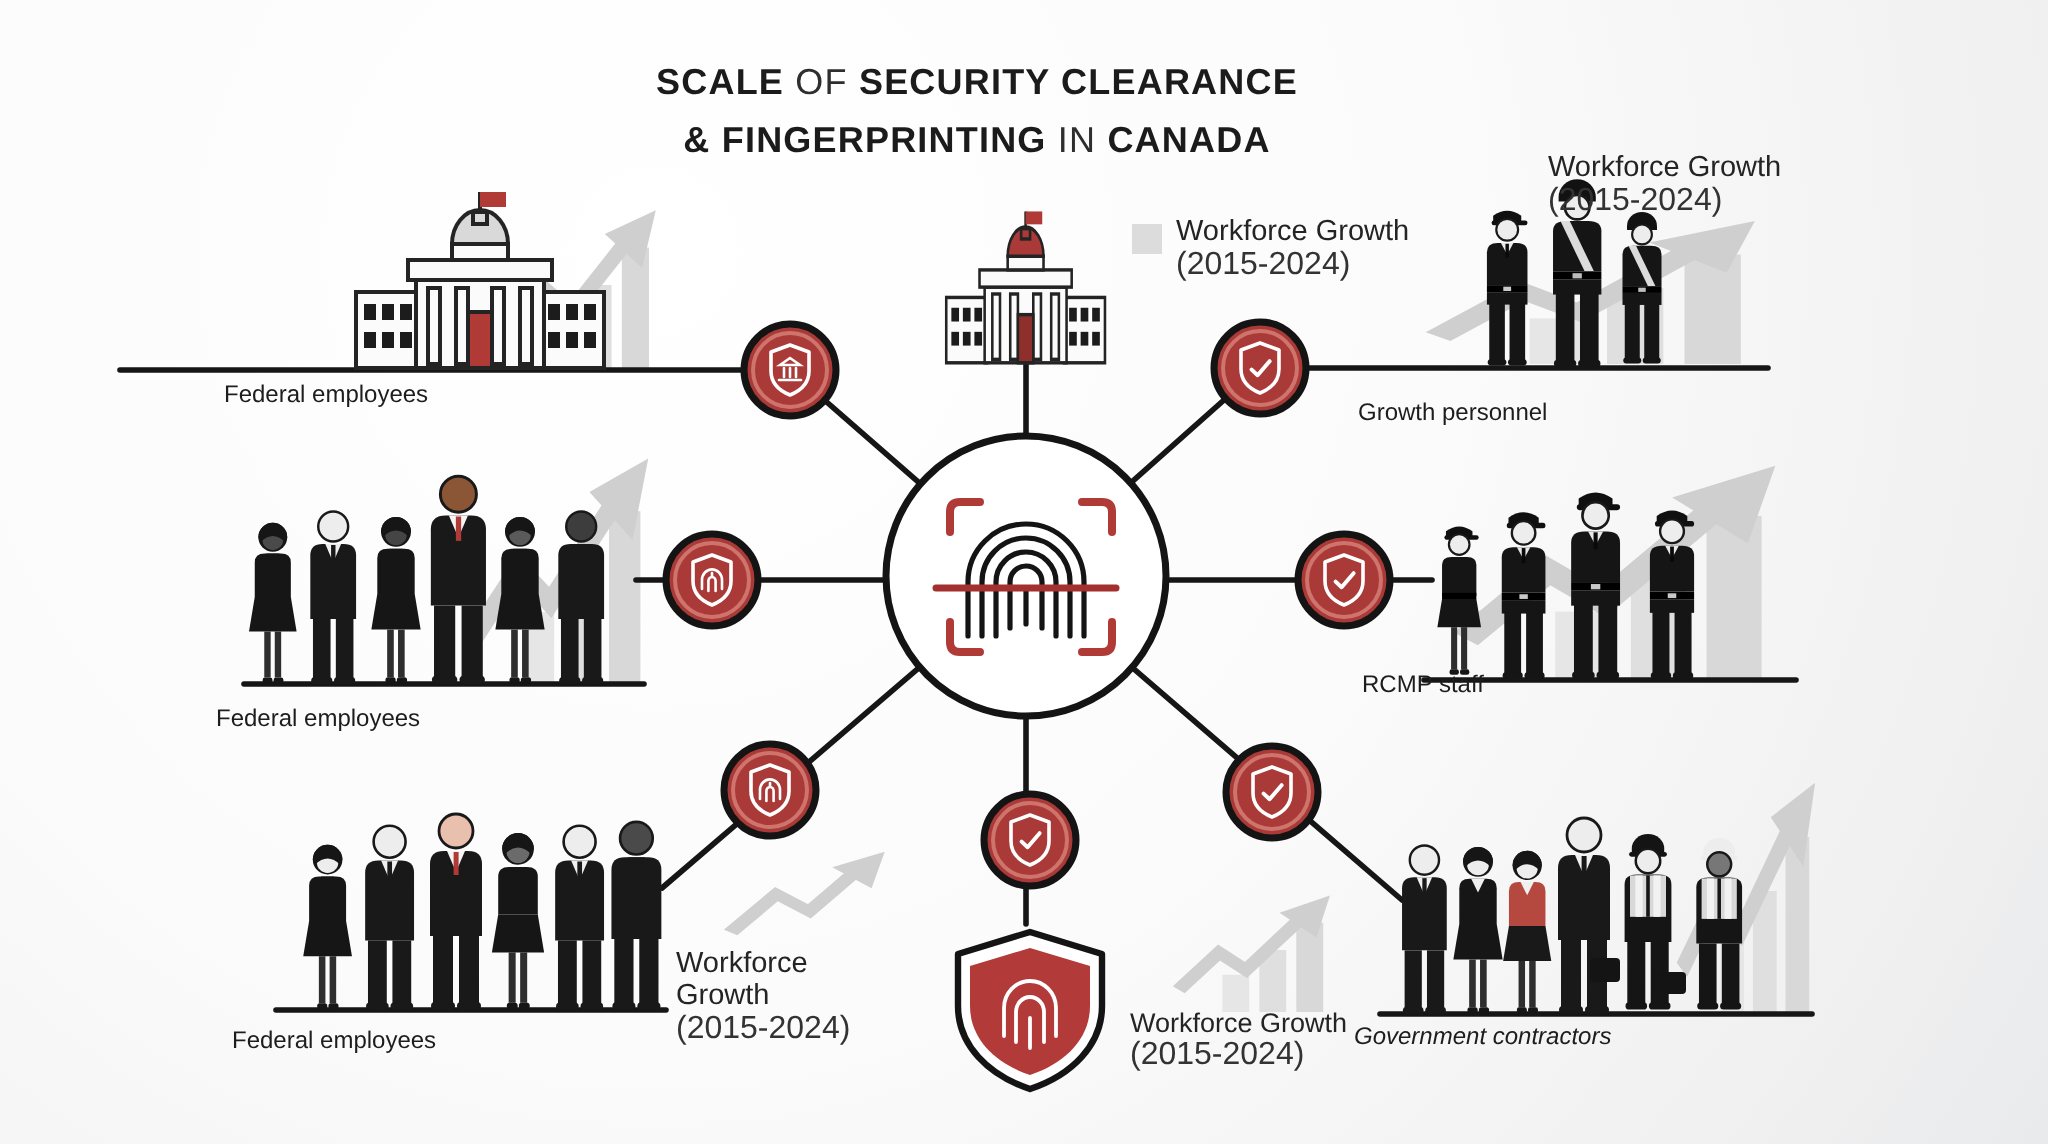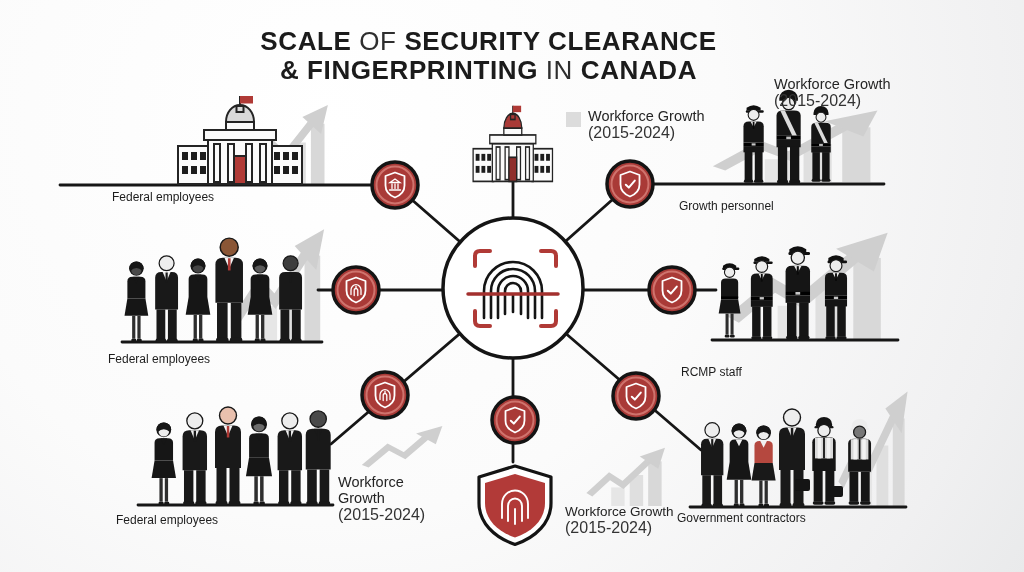--- a/index.html
+++ b/index.html
@@ -2,21 +2,21 @@
 <html><head>
 <meta charset="utf-8">
 <style>
   html,body{margin:0;padding:0;}
   body{font-family:"Liberation Sans",sans-serif;background:#e8e8e8;}
   .canvas{position:relative;width:1024px;height:572px;overflow:hidden;
           background:radial-gradient(circle at 32% 22%, #ffffff 0%, #fbfbfb 48%, #f0f0f1 85%, #e9eaeb 100%);}
   .layer{position:absolute;left:0;top:0;width:1024px;height:572px;}
   .txt{position:absolute;color:#1c1c1c;text-align:left;line-height:1.12;}
   .title{position:absolute;left:0;top:27px;width:977px;text-align:center;
-         font-size:26px;letter-spacing:.6px;color:#1b1b1b;line-height:29px;}
+         font-size:18px;letter-spacing:.6px;color:#1b1b1b;line-height:29px;}
   .title .b{font-weight:700;}
   .title .l{font-weight:400;color:#2e2e2e;}
   .grp-label{font-size:12px;font-weight:400;color:#1d1d1d;}
   .growth-label{font-size:14.5px;font-weight:500;color:#242424;}
   .growth-label .paren{font-size:16px;font-weight:400;color:#333;}
   .legend-swatch{position:absolute;left:566px;top:112px;width:15px;height:15px;background:#dcdcdc;}
 </style>
 </head>
 <body>
 
@@ -342,16 +342,16 @@
 
   <div class="txt growth-label" style="left:565px;top:504px;width:124px;font-size:13.5px;">
     <div>Workforce Growth</div>
     <div class="paren">(2015-2024)</div>
   </div>
 
   <div class="txt grp-label" style="left:112px;top:191px;width:240px;">Federal employees</div>
   <div class="txt grp-label" style="left:108px;top:353px;width:240px;">Federal employees</div>
   <div class="txt grp-label" style="left:116px;top:514px;width:240px;">Federal employees</div>
   <div class="txt grp-label" style="left:679px;top:200px;width:240px;">Growth personnel</div>
-  <div class="txt grp-label" style="left:681px;top:366px;width:240px;">RCMP staff</div>
-  <div class="txt grp-label" style="left:677px;top:512px;width:240px;">Government contractors</div>
+  <div class="txt grp-label" style="left:681px;top:336px;width:240px;">RCMP staff</div>
+  <div class="txt grp-label" style="left:677px;top:512px;width:240px;font-style:italic;">Government contractors</div>
 
 </div>
 
 </body></html>

